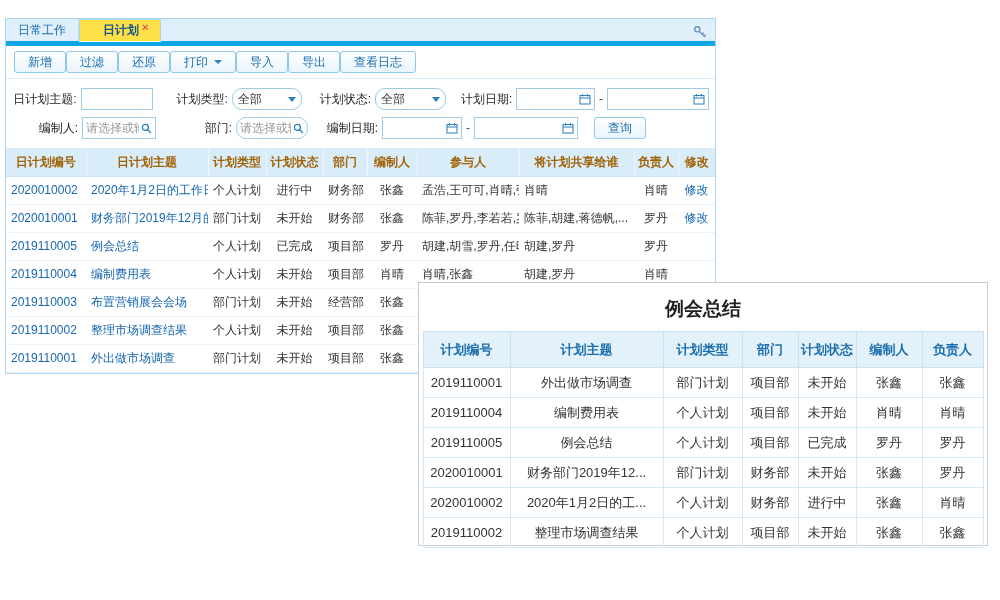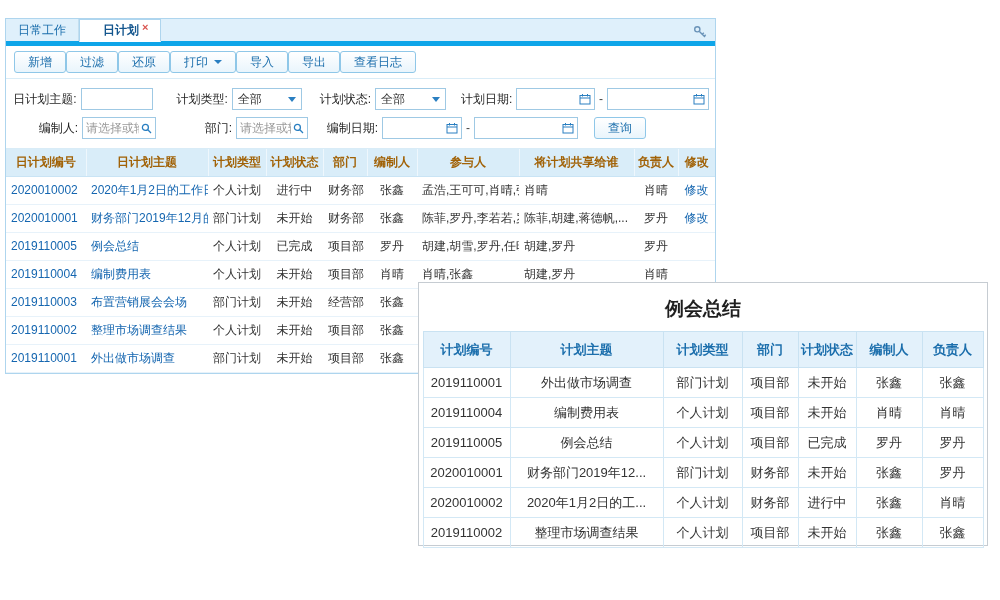--- a/index.html
+++ b/index.html
@@ -7,21 +7,21 @@
     font-family:"Liberation Sans","DejaVu Sans",sans-serif; }
 
   
   .main-panel { position:absolute; left:5px; top:18px; width:711px;
     border:1px solid #aed5ee; background:#fff; z-index:1; }
 
   .tabbar { height:27px; background:#dff0fb; border-bottom:5px solid #0ea5e9;
     display:flex; align-items:stretch; position:relative; }
   .tab { font-size:12px; color:#1b6eac; padding:0 12px; display:flex; align-items:center;
     border-right:1px solid #c3dff0; cursor:pointer; }
-  .tab.active { background:#ffffff; font-weight:bold; color:#14568e;
+  .tab.active { background:#fde047; font-weight:bold; color:#14568e;
     border:1px solid #aed5ee; border-bottom:1px solid #fff; margin-bottom:-1px;padding-left:23px; }
   .tab-close { color:#d9534f; font-size:11px; font-weight:bold; margin-left:3px;
     position:relative; top:-4px; cursor:pointer; }
   .key-icon { position:absolute; right:8px; top:6px; cursor:pointer; }
 
   .toolbar { padding:5px 8px; border-bottom:1px solid #d9ecf7; display:flex; gap:0; align-items:center; }
   .btn { font-family:inherit; font-size:12px; color:#1b6eac; cursor:pointer;
     background:linear-gradient(#ffffff,#e9f5fc); border:1px solid #8fc7e8; border-radius:3px;
     padding:4px 13px; line-height:12px; }
   .btn .caret { display:inline-block; width:0; height:0; margin-left:6px; vertical-align:2px;
@@ -29,21 +29,21 @@
 
   .filters { padding:2px 6px 9px 6px; border-bottom:1px solid #d9ecf7; font-size:12px; color:#222; }
   .frow { display:flex; align-items:center; margin-top:7px; }
   .flabel { text-align:right; padding-right:4px; white-space:nowrap; color:#1f1f1f; }
   .lw1 { width:70px; } .lw2 { width:80px; } .lw3 { width:74px; } .lw4 { width:72px; }
   .box { height:22px; border:1px solid #9fc9e4; background:#fff; display:flex;
     align-items:center; padding:0 3px; }
   .box input { border:none; outline:none; width:100%; height:18px; font-size:12px;
     font-family:inherit; color:#333; background:transparent; }
   .box input::placeholder { color:#9a9a9a; }
-  .w74 { width:74px; } .w72 { width:72px; } .w80 { width:80px; } .w104 { width:104px; }
+  .w74 { width:74px; } .w72 { width:72px;border-radius:10px; } .w80 { width:80px; } .w104 { width:104px; }
   .fselect { position:relative; height:22px; border:1px solid #9fc9e4; background:#fff;
     display:flex; align-items:center; justify-content:space-between; padding:0 5px;
     font-size:12px; color:#333; cursor:pointer; }
   .sel-caret { width:0; height:0; border-left:4px solid transparent;
     border-right:4px solid transparent; border-top:5px solid #2a7fc1; }
   .dash { margin:0 4px; color:#444; }
   .ficon { flex:0 0 auto; margin-left:2px; display:flex; cursor:pointer; }
 
   
   table.grid { width:709px; border-collapse:collapse; table-layout:fixed; }

